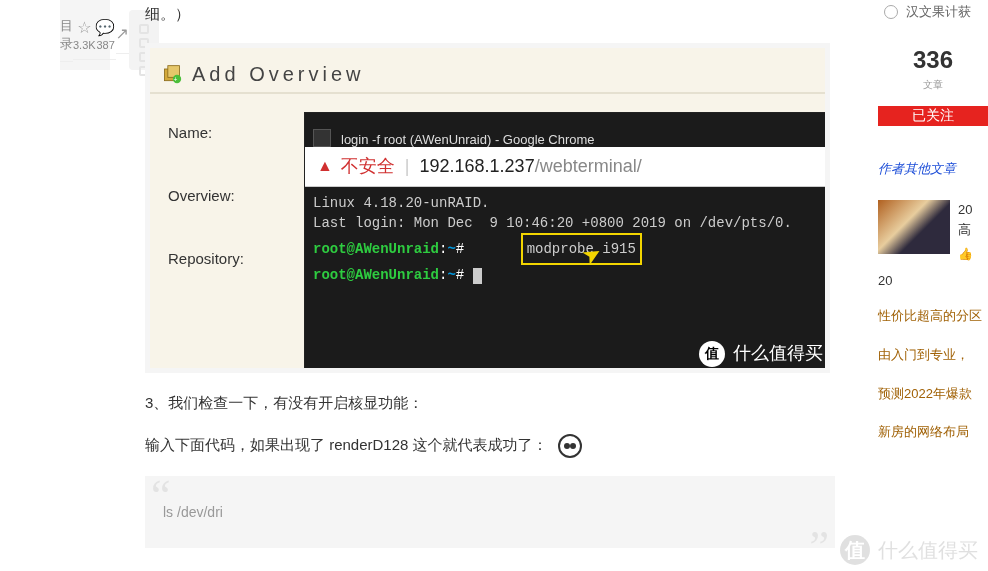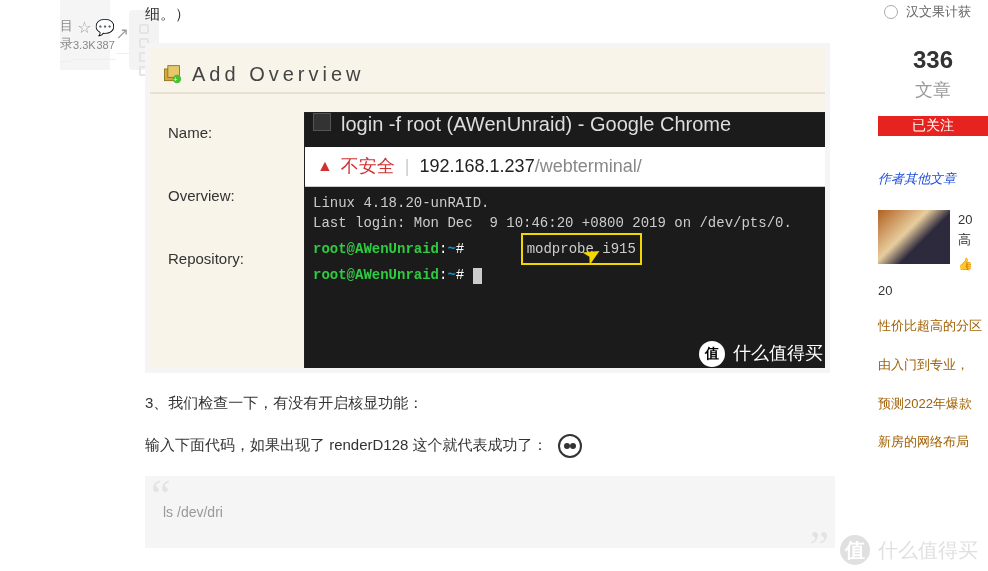--- a/index.html
+++ b/index.html
@@ -107,23 +107,23 @@
       top: 65px;
       width: 530px;
       height: 265px;
       box-shadow: 0 0 0 1px #222;
       background: #1b1b1b;
     }
     .chrome-title {
       height: 34px;
       background: #1b1b1b;
       color: #ddd;
-      font-size: 20px;
-      display: flex;
-      align-items: flex-start;
+      font-size: 13px;
+      display: flex;
+      align-items: flex-end;
       padding: 0 8px;
     }
     .chrome-tab-icon {
       width: 18px; height: 18px;
       border: 1px solid #555;
       background: #333;
       margin-right: 10px;
     }
     .chrome-addr {
       height: 40px;
@@ -242,21 +242,21 @@
       width: 14px; height: 14px; border: 1px solid #aaa; border-radius: 50%;
       margin-right: 8px; display: inline-block;
     }
     .big-num {
       font-size: 24px;
       font-weight: 700;
       text-align: center;
       margin-top: 22px;
     }
     .big-lab {
-      font-size: 18px;
+      font-size: 10px;
       color: #999;
       text-align: center;
       margin-top: 4px;
     }
     .follow-btn {
       margin-top: 14px;
       height: 20px;
       background: #e6231f;
       color: #fff;
       display: flex;

